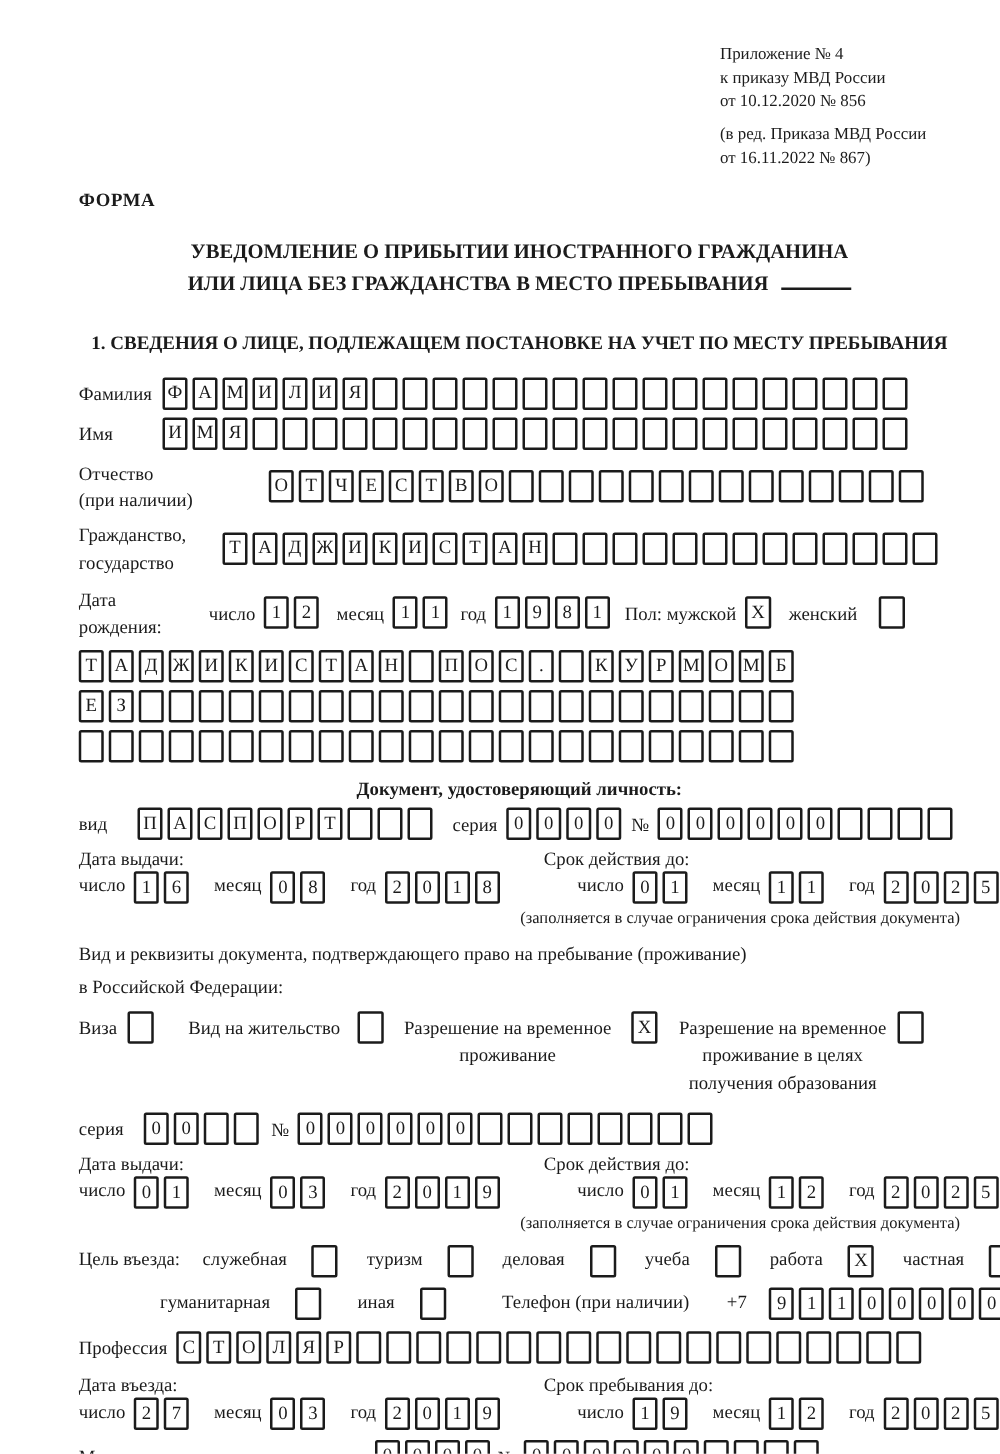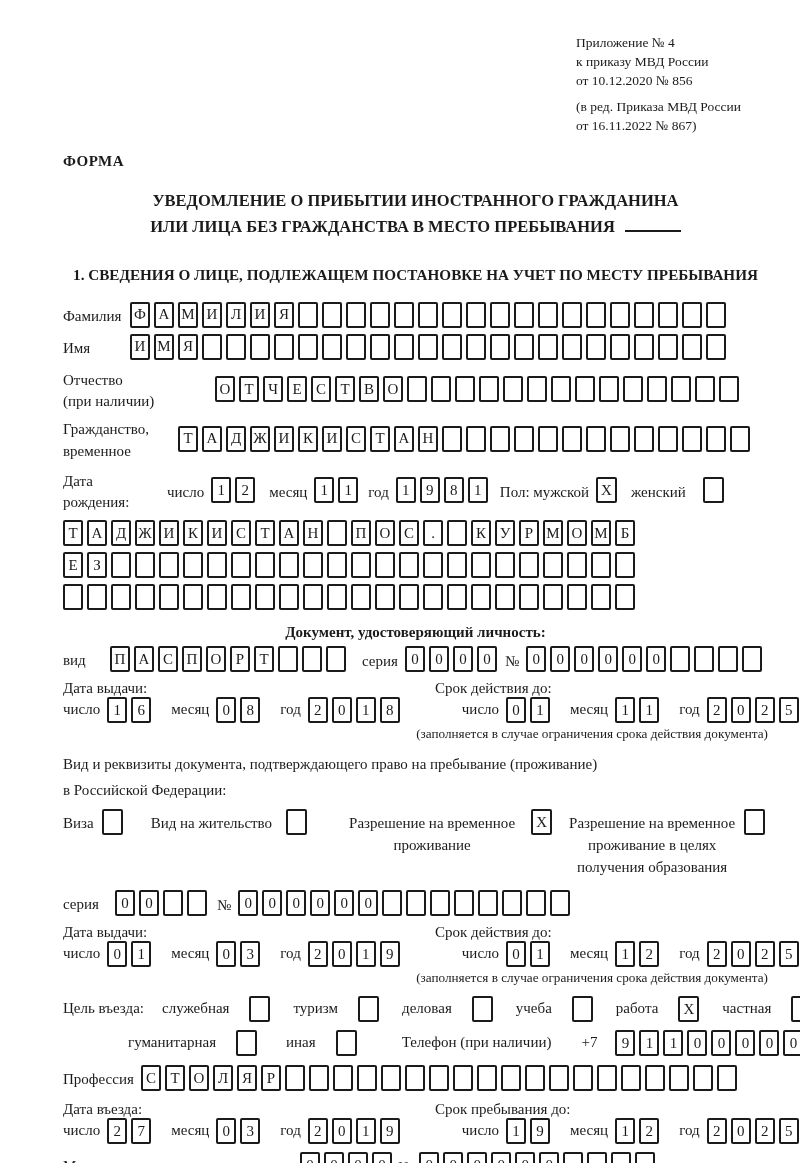--- a/index.html
+++ b/index.html
@@ -166,21 +166,21 @@
         <span class="cell"></span>
         <span class="cell"></span>
         <span class="cell"></span>
         <span class="cell"></span>
       </span>
   </div>
 
   <div class="row" style="margin-top:2px;">
     <span class="lbl w115">
       <span>Гражданство,</span><br>
-      <span>временное</span>
+      <span>государство</span>
     </span>
     <span class="cellrow">
         <span class="cell">Т</span>
         <span class="cell">А</span>
         <span class="cell">Д</span>
         <span class="cell">Ж</span>
         <span class="cell">И</span>
         <span class="cell">К</span>
         <span class="cell">И</span>
         <span class="cell">С</span>
@@ -398,21 +398,21 @@
   <div class="intro">
     <div>Вид и реквизиты документа, подтверждающего право на пребывание (проживание)</div>
     <div>в Российской Федерации:</div>
   </div>
 
   <div class="optrow">
     <span class="opt" style="margin-right:28px;">
       <span class="ol">Виза</span>
       <span class="cb"></span>
     </span>
-    <span class="opt" style="margin-right:34px;">
+    <span class="opt" style="margin-right:8px;">
       <span class="ol">Вид на жительство</span>
       <span class="cb" style="margin-left:14px;"></span>
     </span>
     <span class="opt" style="margin-right:16px;">
       <span class="ol center" style="width:182px;">Разрешение на временное проживание</span>
       <span class="cb">X</span>
     </span>
     <span class="opt">
       <span class="ol center" style="width:168px;">Разрешение на временное проживание в целях получения образования</span>
       <span class="cb"></span>

